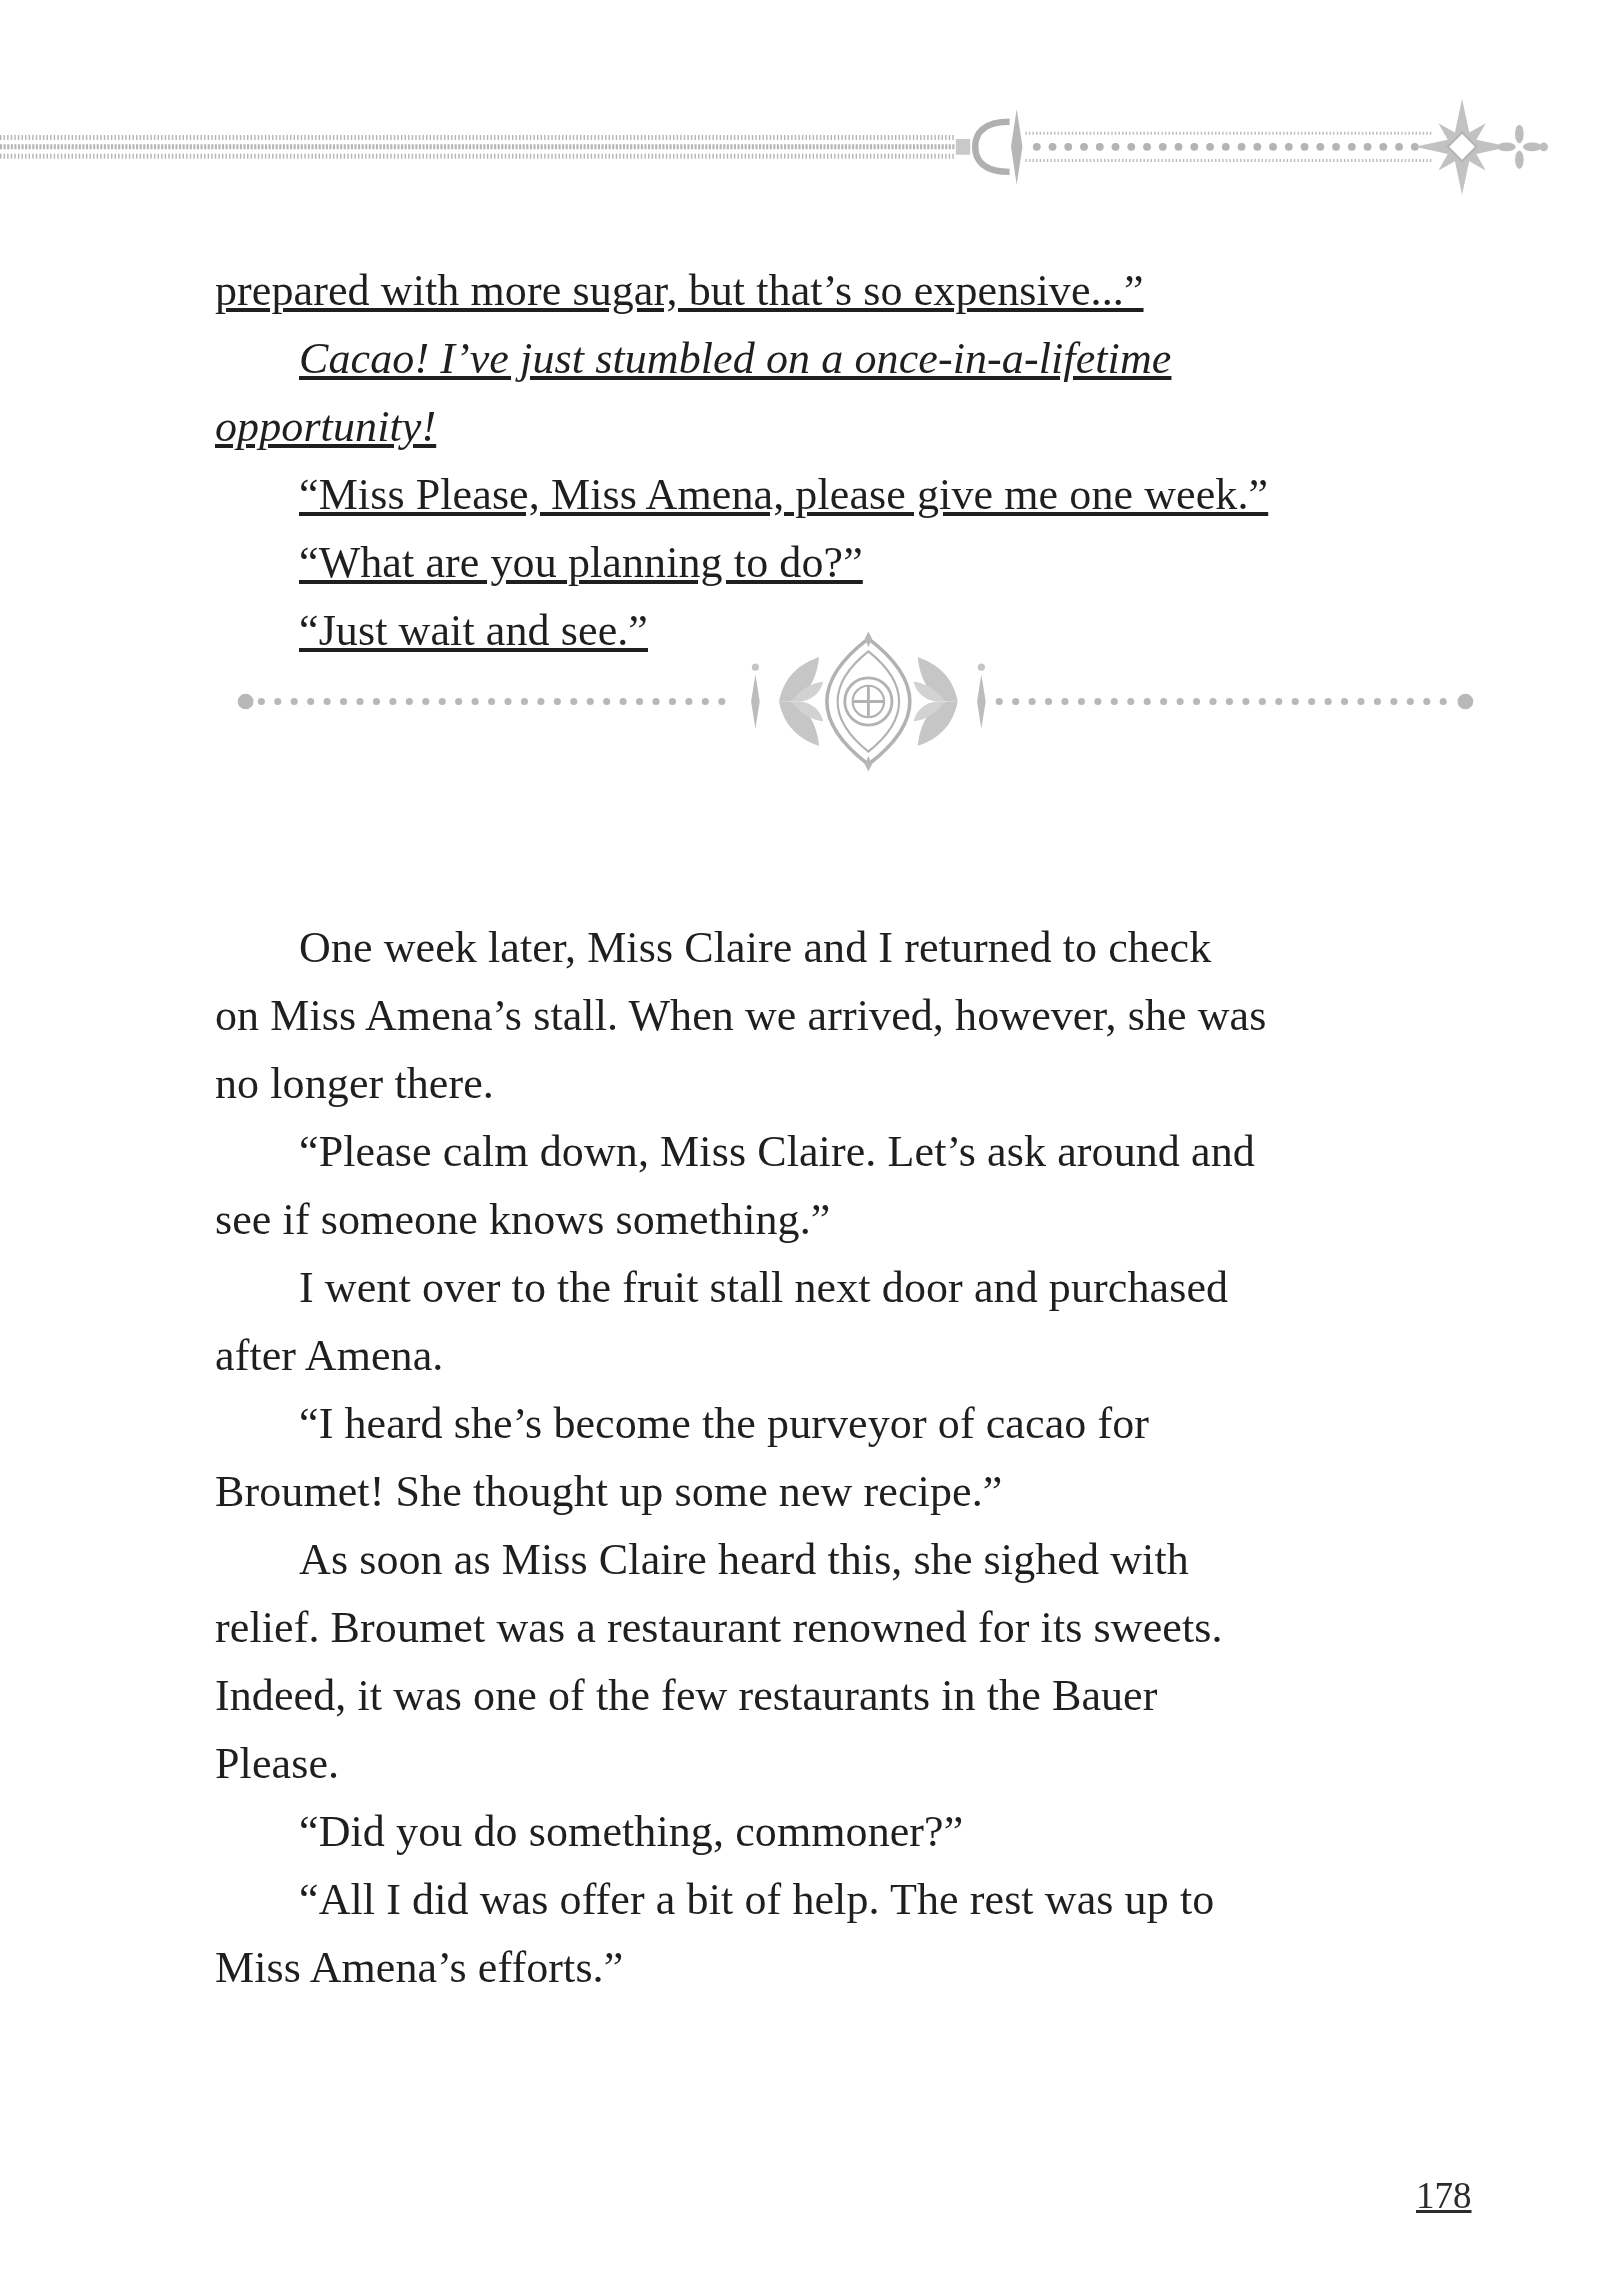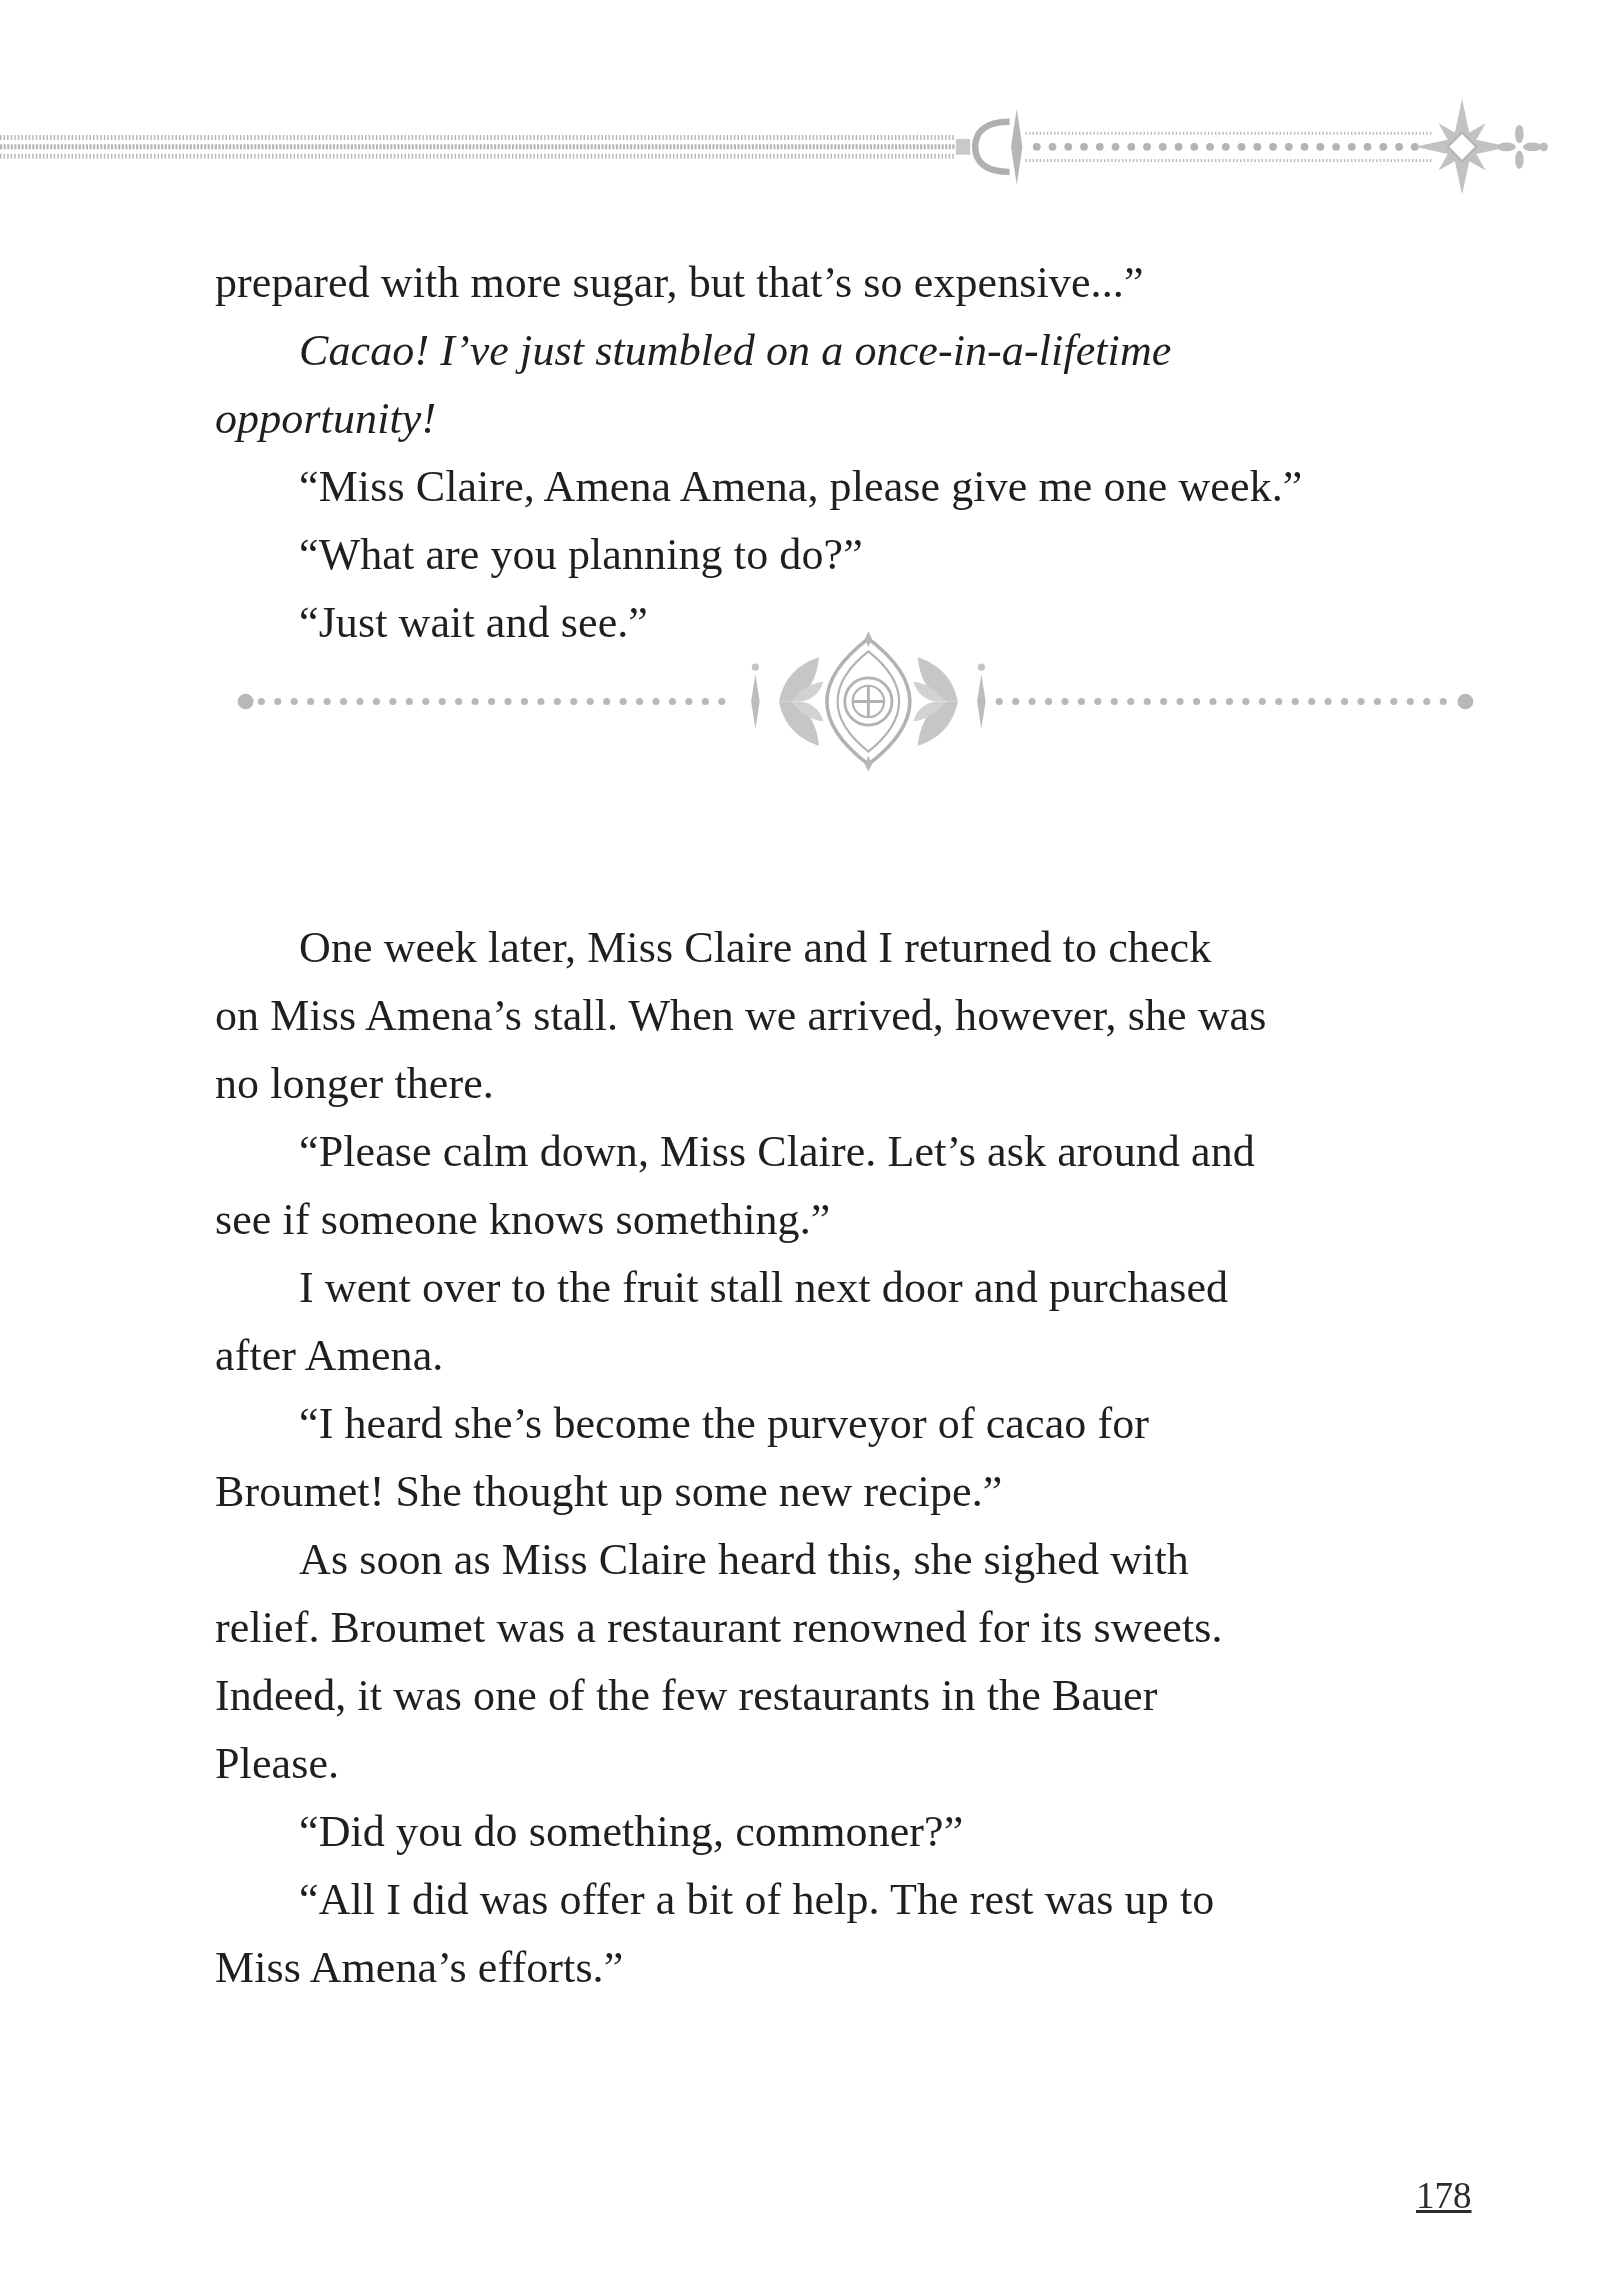--- a/index.html
+++ b/index.html
@@ -20,21 +20,21 @@
   }
   .text-block {
     position: absolute;
     left: 215px;
     width: 1210px;
     font-size: 44px;
     line-height: 68px;
     color: #1f1f1f;
     letter-spacing: 0.1px;
   }
-  .block1 { top: 249px; }
+  .block1 { top: 257px; text-decoration: underline; }
   .block2 { top: 914px; }
   .line {
     margin: 0;
     padding: 0;
     white-space: nowrap;
   }
   .indent { padding-left: 84px; }
   .italic { font-style: italic; }
   .divider-rule {
     position: absolute;
@@ -81,21 +81,21 @@
       <ellipse cx="2104" cy="75" rx="13" ry="6"></ellipse>
       <ellipse cx="2140" cy="75" rx="13" ry="6"></ellipse>
       <circle cx="2156" cy="75" r="6"></circle>
     </g>
   </svg>
 
   <div class="text-block block1">
     <p class="line">prepared with more sugar, but that’s so expensive...”</p>
     <p class="line indent italic">Cacao! I’ve just stumbled on a once-in-a-lifetime</p>
     <p class="line italic">opportunity!</p>
-    <p class="line indent">“Miss Claire, Amena Amena, please give me one week.”</p>
+    <p class="line indent">“Miss Please, Miss Amena, please give me one week.”</p>
     <p class="line indent">“What are you planning to do?”</p>
     <p class="line indent">“Just wait and see.”</p>
   </div>
 
   <svg class="divider-rule" viewBox="0 0 1730 200" xmlns="http://www.w3.org/2000/svg" aria-hidden="true">
     <circle cx="12" cy="100" r="11" fill="#b8b8b8"></circle>
     <line x1="34" y1="100" x2="700" y2="100" stroke="#b8b8b8" stroke-width="10" stroke-dasharray="0 23" stroke-linecap="round"></line>
     <line x1="1066" y1="100" x2="1706" y2="100" stroke="#b8b8b8" stroke-width="10" stroke-dasharray="0 23" stroke-linecap="round"></line>
     <circle cx="1718" cy="100" r="11" fill="#b8b8b8"></circle>
 

